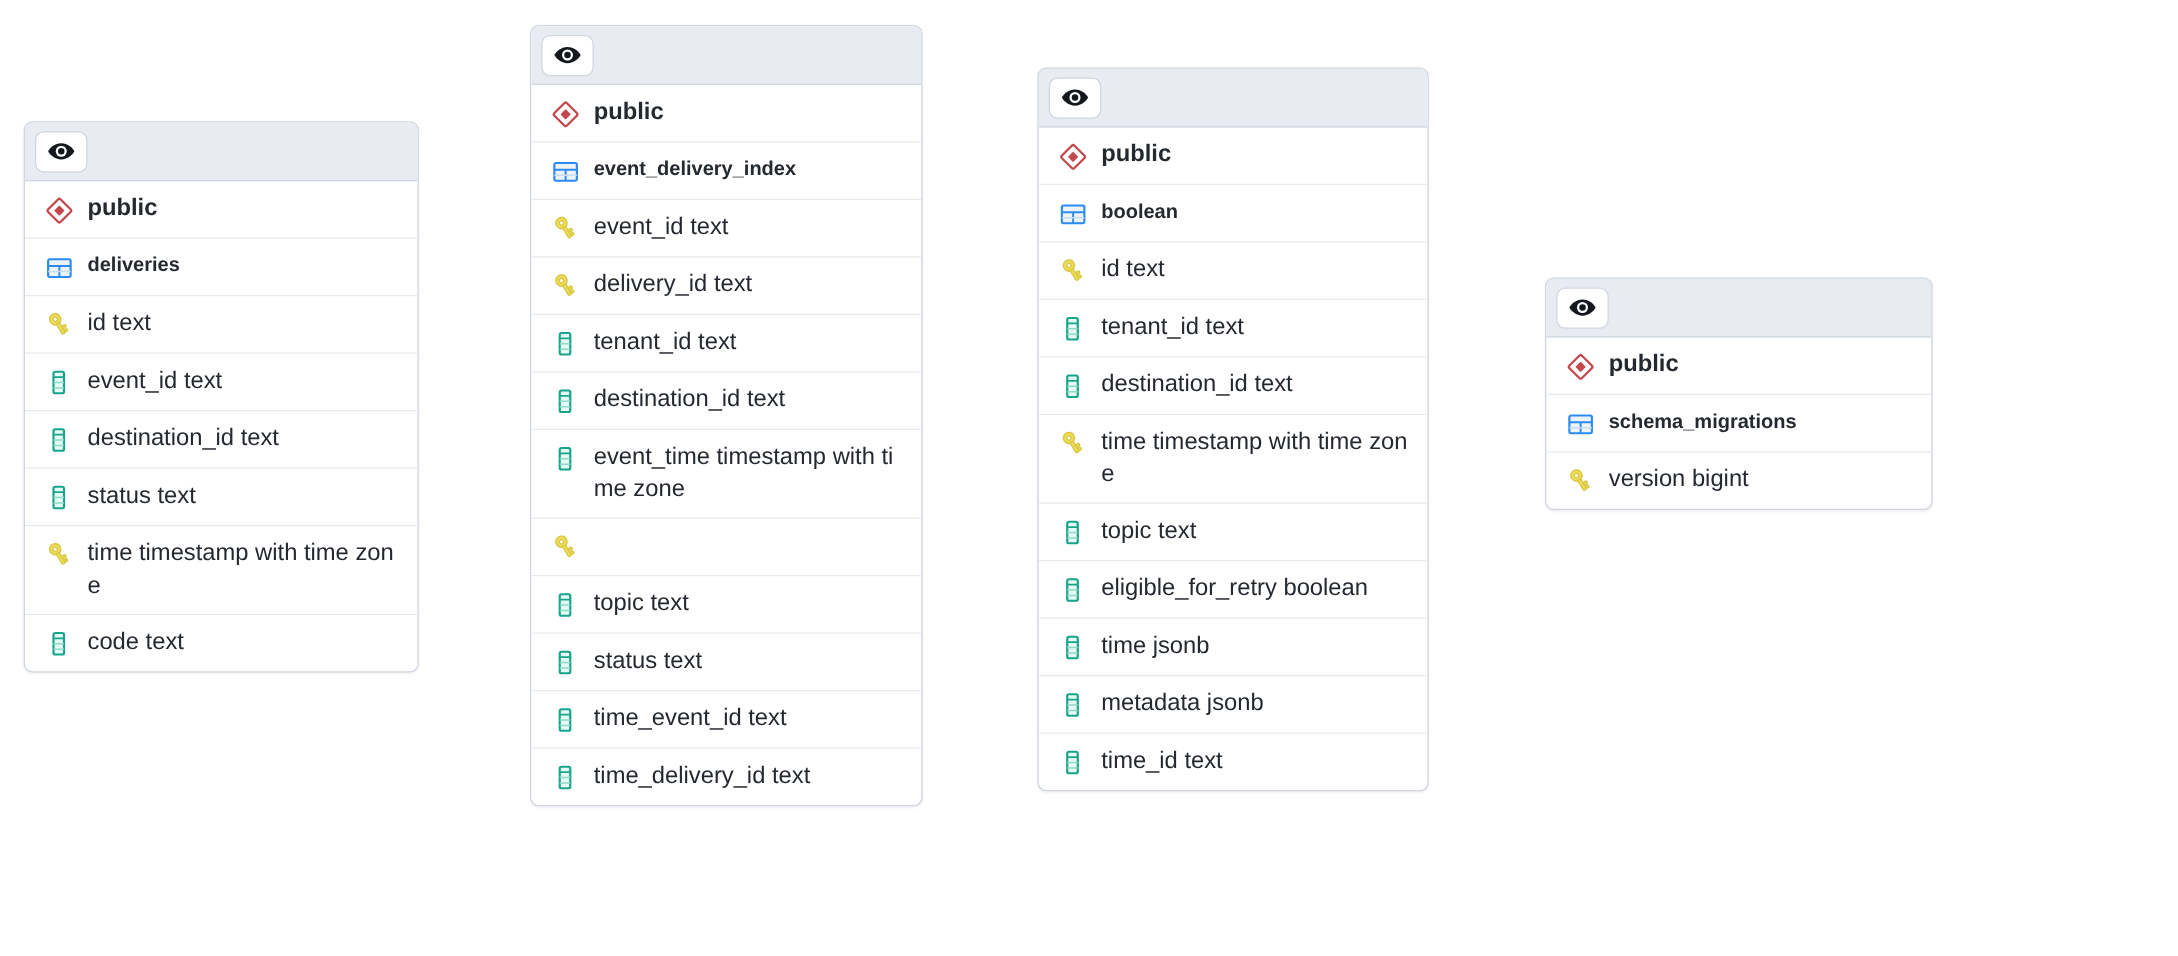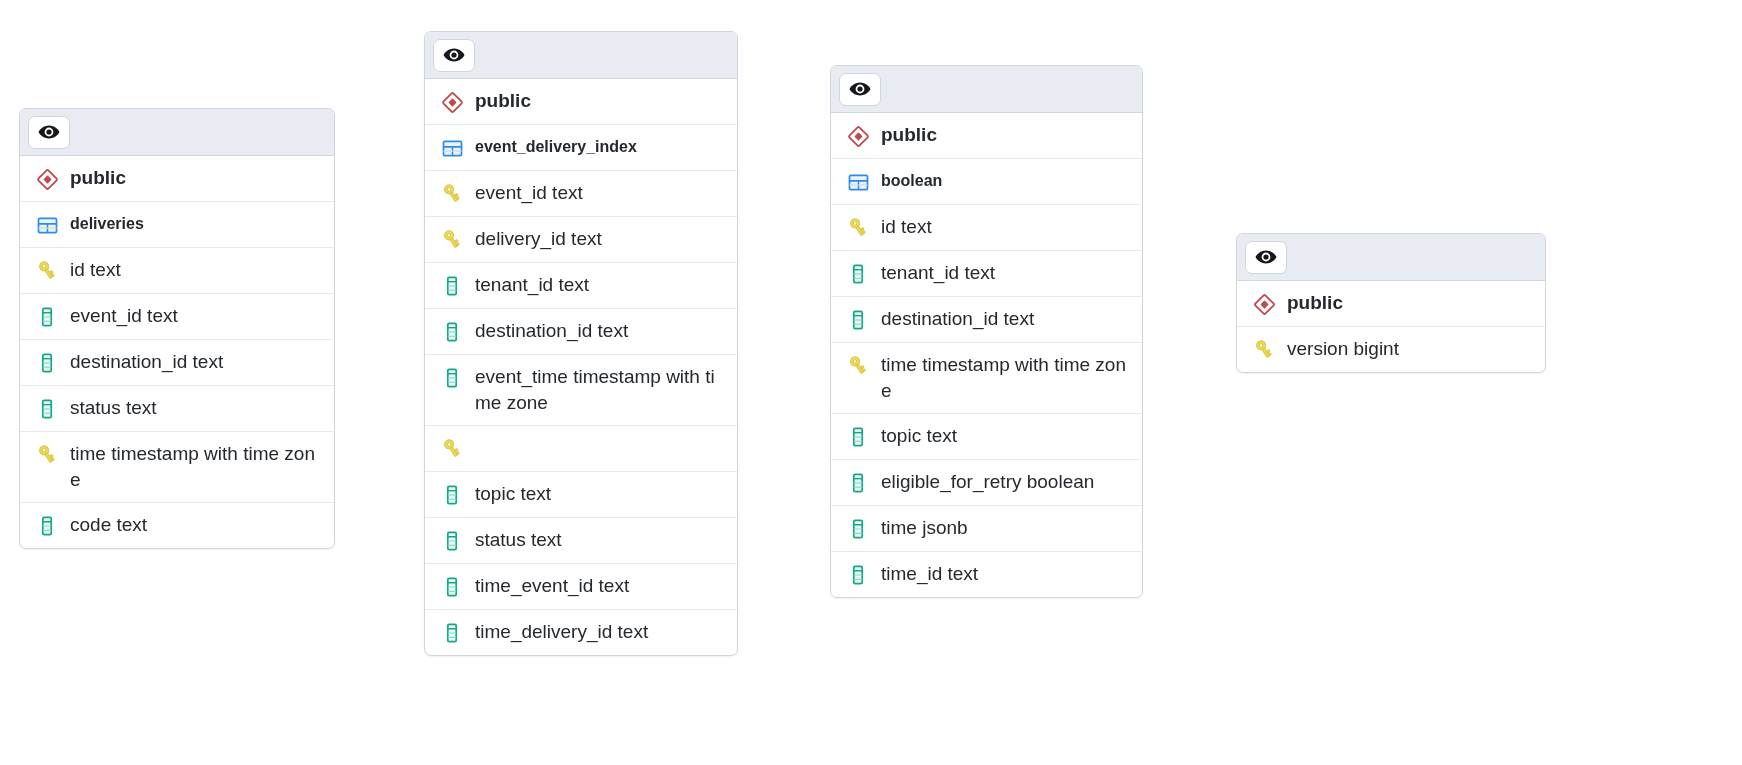--- a/index.html
+++ b/index.html
@@ -23,21 +23,20 @@
 
   
   .node {
     position: absolute;
     background: #ffffff;
     border: 1px solid #cfd6e0;
     border-radius: 7px;
     box-shadow: 0 1px 2px rgba(16,24,40,0.06);
     box-sizing: border-box;
     overflow: hidden;
-    margin-top: 11px;
   }
 
   .node-header {
     background: #e8ecf2;
     border-bottom: 1px solid #cfd6e0;
     height: 47px;
     display: flex;
     align-items: center;
     padding: 0 8px;
     box-sizing: border-box;
@@ -472,20 +471,31 @@
       </div>
       <div class="row is-column">
         <span class="row-icon">
           <svg width="22" height="22" viewBox="0 0 24 24" aria-hidden="true">
       <rect x="7.4" y="2.6" width="9.2" height="18.8" rx="1.6" fill="#e6f9f4" stroke="#17a589" stroke-width="1.9"></rect>
       <line x1="7.4" y1="7.3" x2="16.6" y2="7.3" stroke="#17a589" stroke-width="1.5"></line>
       <line x1="7.4" y1="12" x2="16.6" y2="12" stroke="#8ed9c8" stroke-width="1.3"></line>
       <line x1="7.4" y1="16.7" x2="16.6" y2="16.7" stroke="#8ed9c8" stroke-width="1.3"></line>
     </svg>
         </span>
+        <span class="row-label">metadata jsonb</span>
+      </div>
+      <div class="row is-column">
+        <span class="row-icon">
+          <svg width="22" height="22" viewBox="0 0 24 24" aria-hidden="true">
+      <rect x="7.4" y="2.6" width="9.2" height="18.8" rx="1.6" fill="#e6f9f4" stroke="#17a589" stroke-width="1.9"></rect>
+      <line x1="7.4" y1="7.3" x2="16.6" y2="7.3" stroke="#17a589" stroke-width="1.5"></line>
+      <line x1="7.4" y1="12" x2="16.6" y2="12" stroke="#8ed9c8" stroke-width="1.3"></line>
+      <line x1="7.4" y1="16.7" x2="16.6" y2="16.7" stroke="#8ed9c8" stroke-width="1.3"></line>
+    </svg>
+        </span>
         <span class="row-label">time_id text</span>
       </div>
     </div>
     <div class="node" style="left: 1236px; top: 222px; width: 310px;">
       <div class="node-header">
         <div class="eye-btn">
           <span>
             <svg width="24" height="24" viewBox="0 0 24 24" aria-hidden="true">
       <path d="M12 5.5C6.8 5.5 2.7 9.3 1.5 12c1.2 2.7 5.3 6.5 10.5 6.5S21.3 14.7 22.5 12C21.3 9.3 17.2 5.5 12 5.5z" fill="#14181c"></path>
       <circle cx="12" cy="12" r="4.4" fill="#ffffff"></circle>
@@ -496,20 +506,31 @@
       </div>
       <div class="row is-schema">
         <span class="row-icon">
           <svg width="23" height="23" viewBox="0 0 24 24" aria-hidden="true">
       <rect x="4.6" y="4.6" width="14.8" height="14.8" rx="1.6" transform="rotate(45 12 12)" fill="#ffffff" stroke="#c4484b" stroke-width="1.9"></rect>
       <rect x="8.9" y="8.9" width="6.2" height="6.2" rx="0.8" transform="rotate(45 12 12)" fill="#c4484b"></rect>
     </svg>
         </span>
         <span class="row-label">public</span>
       </div>
+      <div class="row is-title">
+        <span class="row-icon">
+          <svg width="23" height="23" viewBox="0 0 24 24" aria-hidden="true">
+      <rect x="2.6" y="4.6" width="18.8" height="14.8" rx="1.4" fill="#eef3f8" stroke="#2b8bf0" stroke-width="1.8"></rect>
+      <line x1="2.6" y1="10.2" x2="21.4" y2="10.2" stroke="#2b8bf0" stroke-width="1.8"></line>
+      <line x1="12" y1="10.2" x2="12" y2="19.4" stroke="#2b8bf0" stroke-width="1.6"></line>
+      <line x1="2.6" y1="14.8" x2="21.4" y2="14.8" stroke="#c9dcf1" stroke-width="1.3"></line>
+    </svg>
+        </span>
+        <span class="row-label">schema_migrations</span>
+      </div>
       <div class="row is-column">
         <span class="row-icon">
           <svg width="24" height="24" viewBox="0 0 24 24" aria-hidden="true">
       <g transform="rotate(-32 12 12)">
         <circle cx="12" cy="6.6" r="4.5" fill="#ecdc5a" stroke="#d9c53c" stroke-width="1.1"></circle>
         <circle cx="12" cy="6.6" r="1.7" fill="#ffffff" stroke="#d9c53c" stroke-width="0.9"></circle>
         <rect x="10.6" y="10.4" width="2.8" height="9.6" rx="1" fill="#ecdc5a" stroke="#d9c53c" stroke-width="1"></rect>
         <rect x="13.2" y="14.2" width="3.3" height="2.2" rx="0.8" fill="#ecdc5a" stroke="#d9c53c" stroke-width="1"></rect>
         <rect x="13.2" y="17.6" width="2.7" height="2.1" rx="0.8" fill="#ecdc5a" stroke="#d9c53c" stroke-width="1"></rect>
       </g>

